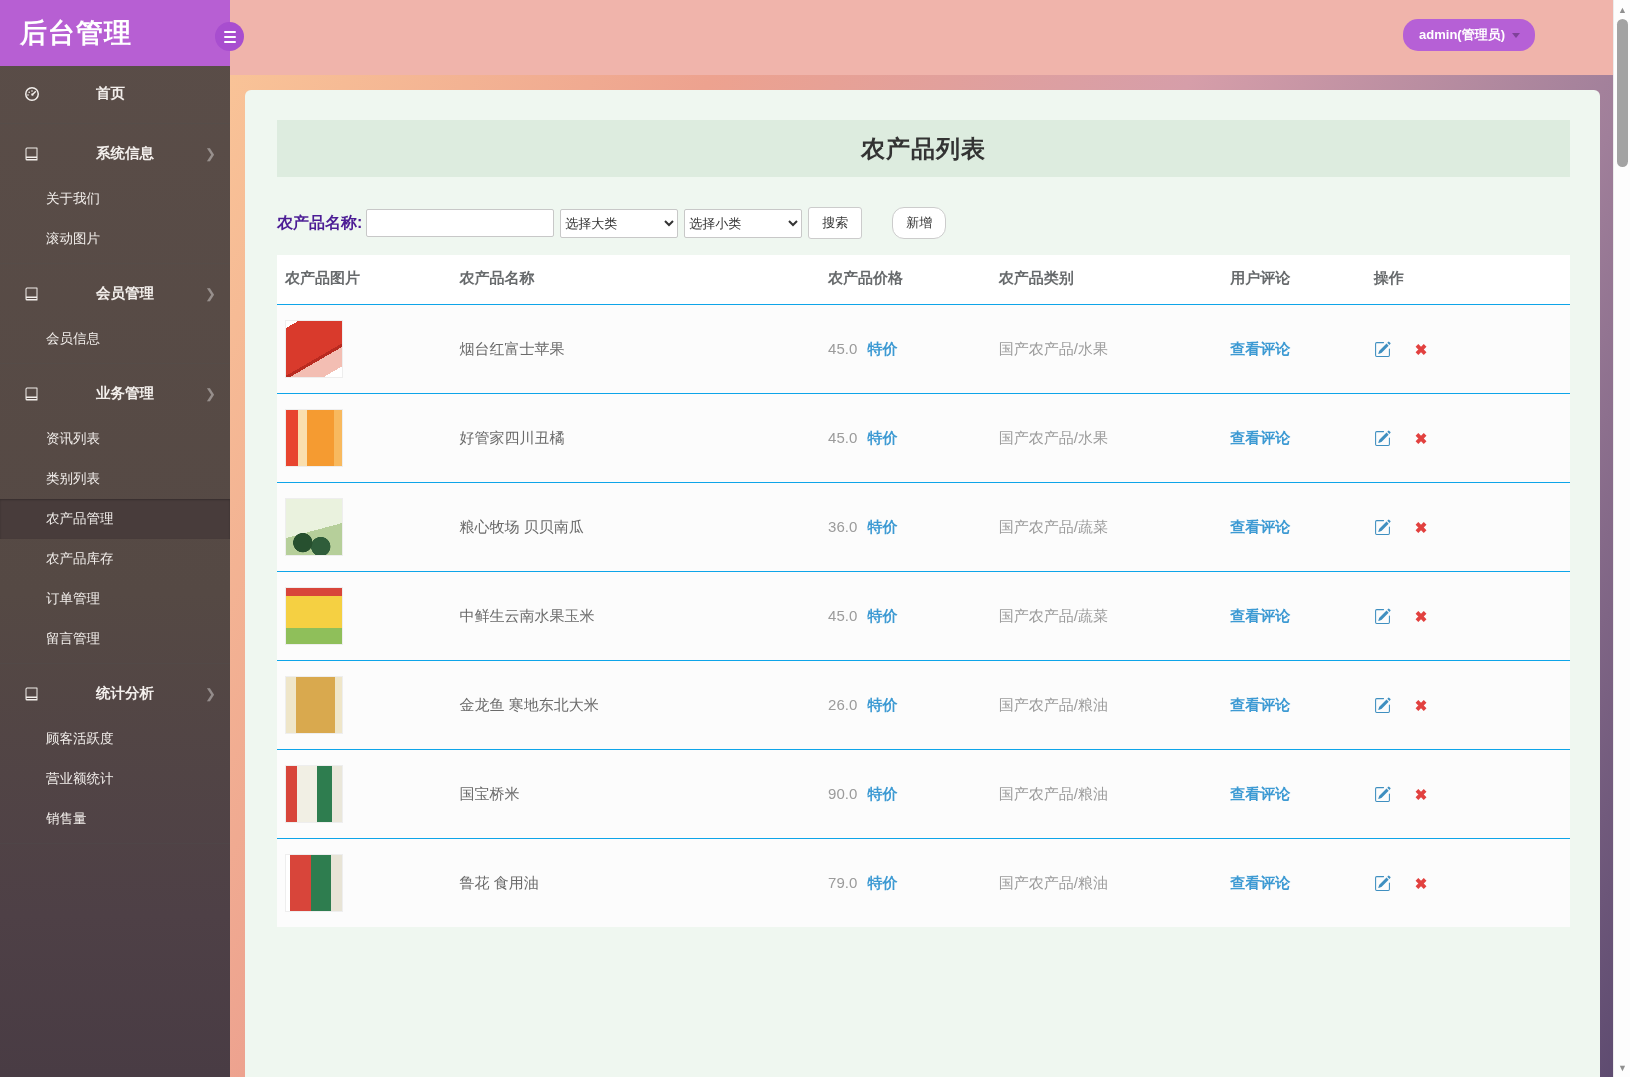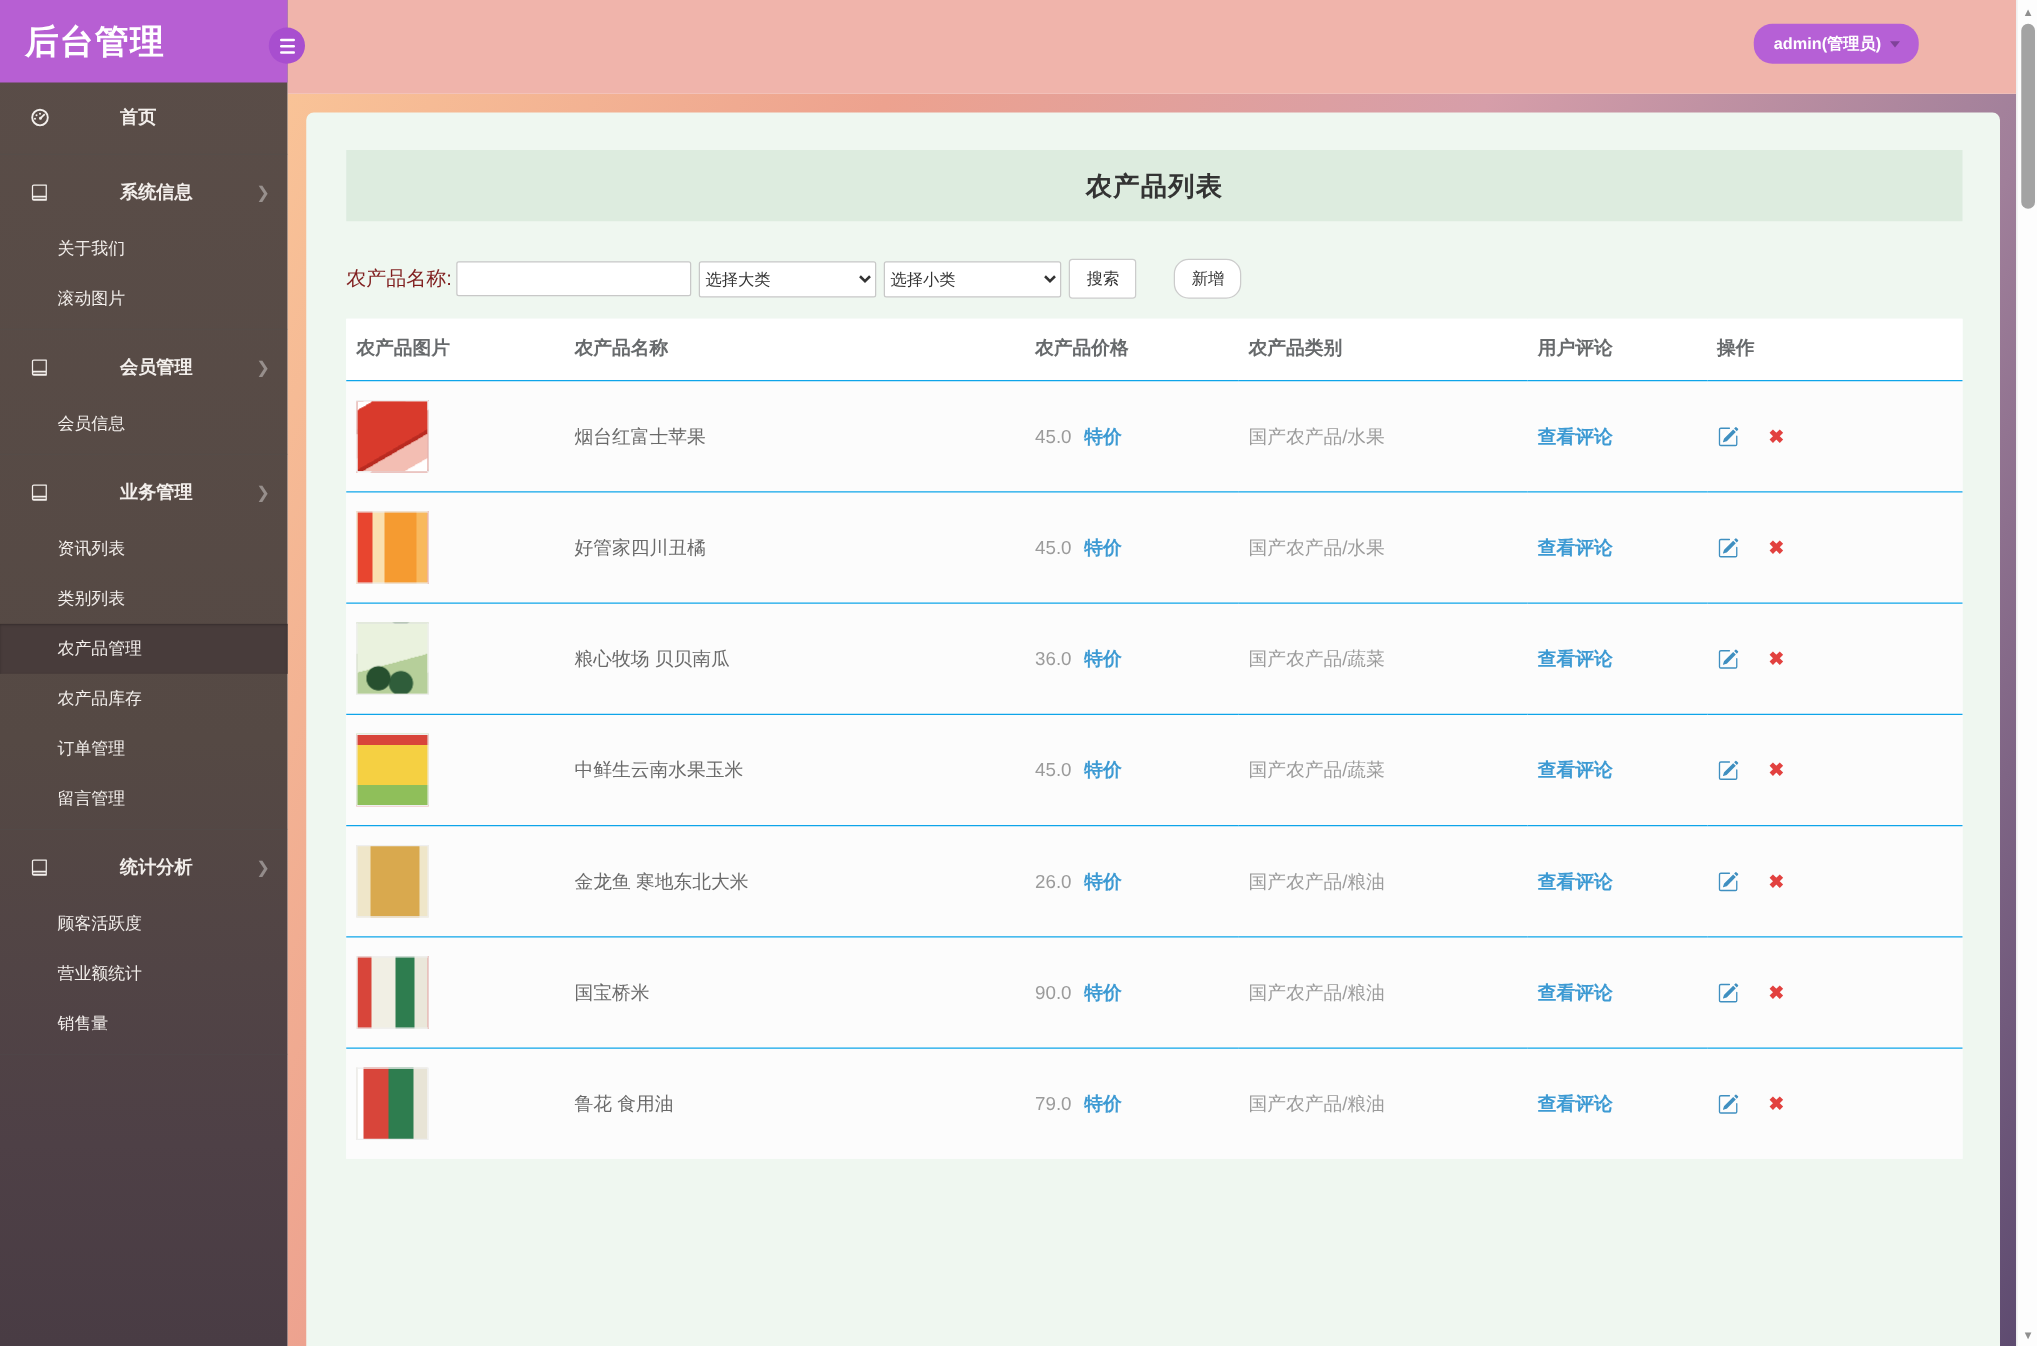--- a/index.html
+++ b/index.html
@@ -32,27 +32,27 @@
                font-size:13px; font-weight:bold; padding:7px 15px 7px 16px; border-radius:15px;
                display:flex; align-items:center; gap:7px; cursor:pointer; }
   .user-pill .caret { width:0; height:0; border-left:4.5px solid transparent; border-right:4.5px solid transparent;
                       border-top:5px solid rgba(60,30,80,.45); }
 
   .content { flex:1; padding:15px 13px 0 15px; overflow:hidden;
              background:linear-gradient(115deg,#f9c397 0%,#eda28f 26%,#d69ea9 52%,#a07f9a 76%,#5e4b70 100%); }
   .card { background:#eff7f0; border-radius:6px 6px 0 0; height:100%; padding:30px 30px 0 32px; }
 
   .title-band { background:#ddecdf; height:57px; display:flex; align-items:center; justify-content:center; }
-  .title-band h1 { font-size:21px; font-weight:600; color:#333; letter-spacing:1px; }
+  .title-band h1 { font-size:24px; font-weight:600; color:#333; letter-spacing:1px; }
 
   .search-row { display:flex; align-items:center; margin-top:30px; }
-  .search-label { font-size:16px; font-weight:400; color:#7f1d1d; margin-right:4px; }
+  .search-label { font-size:16px; font-weight:700; color:#4c1d95; margin-right:4px; }
   .search-input { width:188px; height:28px; border:1px solid #c8c8c8; border-radius:2px; padding:0 6px;
                   font-size:13px; margin-right:6px; background:#fff; }
-  .search-select { width:142px; height:29px; border:1px solid #c8c8c8; border-radius:2px; font-size:13px;
+  .search-select { width:118px; height:29px; border:1px solid #c8c8c8; border-radius:2px; font-size:13px;
                    color:#333; margin-right:6px; background:#fff; }
   .btn { background:#fff; border:1px solid #ccc; border-radius:3px; font-size:13px; color:#333;
          padding:6px 13px; cursor:pointer; }
   .btn-add { margin-left:30px;border-radius:12px; }
 
   table { width:100%; border-collapse:collapse; table-layout:fixed; margin-top:16px; background:#fff; }
   col.c1{width:13.5%} col.c2{width:28.5%} col.c3{width:13.2%} col.c4{width:17.9%} col.c5{width:11.1%} col.c6{width:15.8%}
   thead th { text-align:left; font-size:15px; font-weight:bold; color:#676a6c; padding:14px 8px 16px 8px; background:#fff; }
   tbody tr { background:#fcfcfc; border-top:1px solid #0ea5e9; }
   tbody td { padding:15px 8px; font-size:15px; vertical-align:middle; height:88px; }

